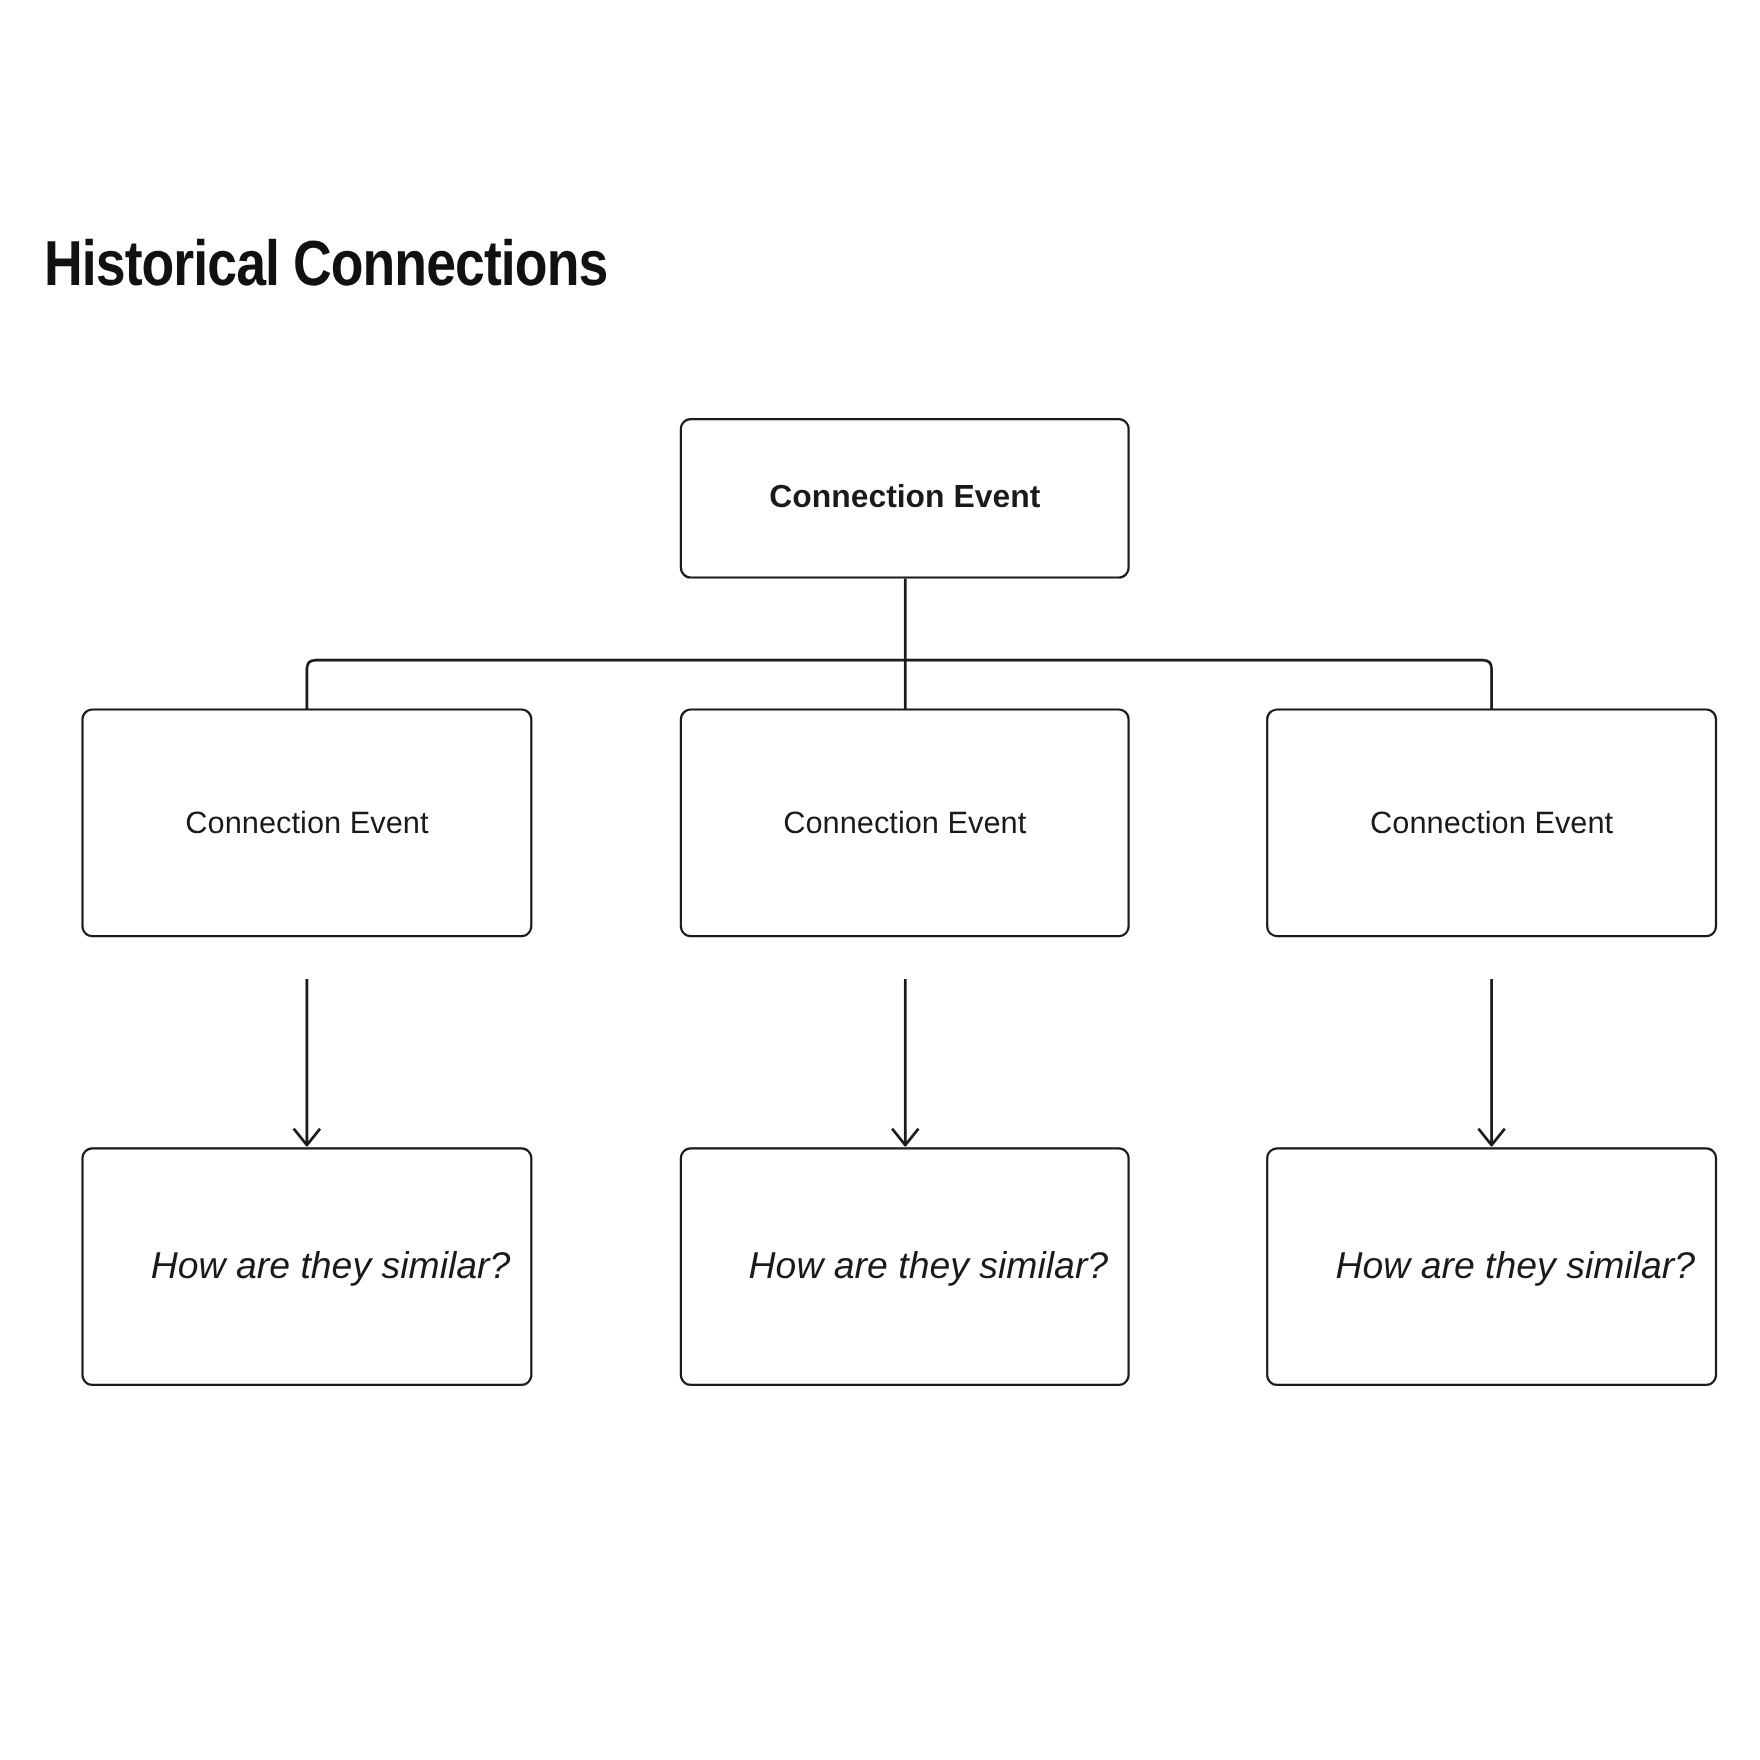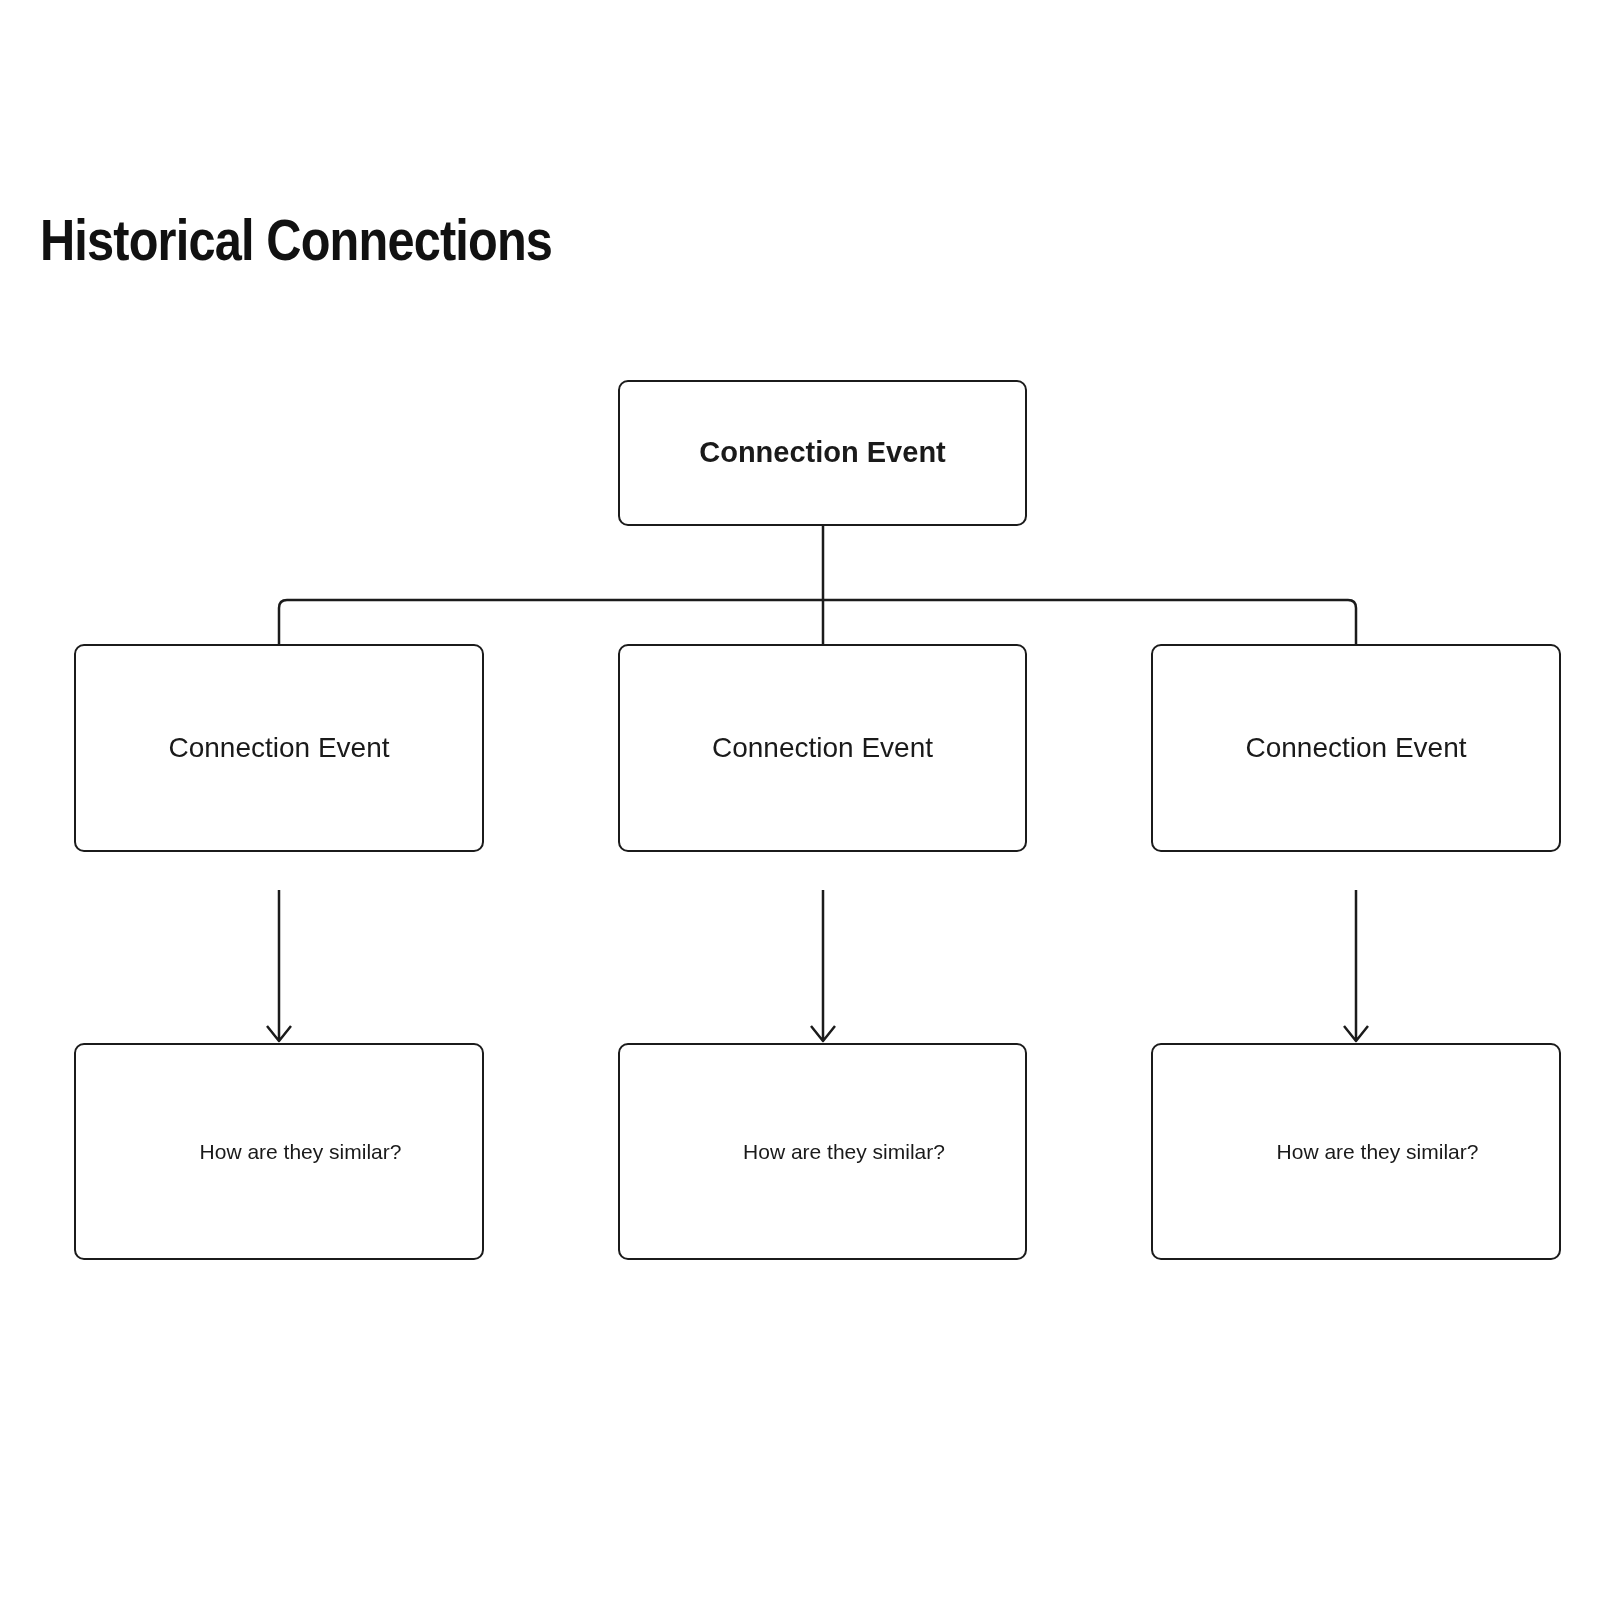--- a/index.html
+++ b/index.html
@@ -67,21 +67,22 @@
     height: 146px;
     font-weight: 700;
     font-size: 29px;
   }
   .row-connection { top: 644px; height: 208px; }
   .row-similarity { top: 1043px; height: 217px; }
   .col-left   { left: 74px;   width: 410px; }
   .col-center { left: 618px;  width: 409px; }
   .col-right  { left: 1151px; width: 410px; }
   .row-similarity .node-label {
-    font-size: 21px;
+    font-style: italic;
+    font-size: 34px;
     margin-left: 43px;
   }
 </style>
 </head>
 <body>
 
 <div class="canvas">
 
   <h1 class="page-title">Historical Connections</h1>
 

